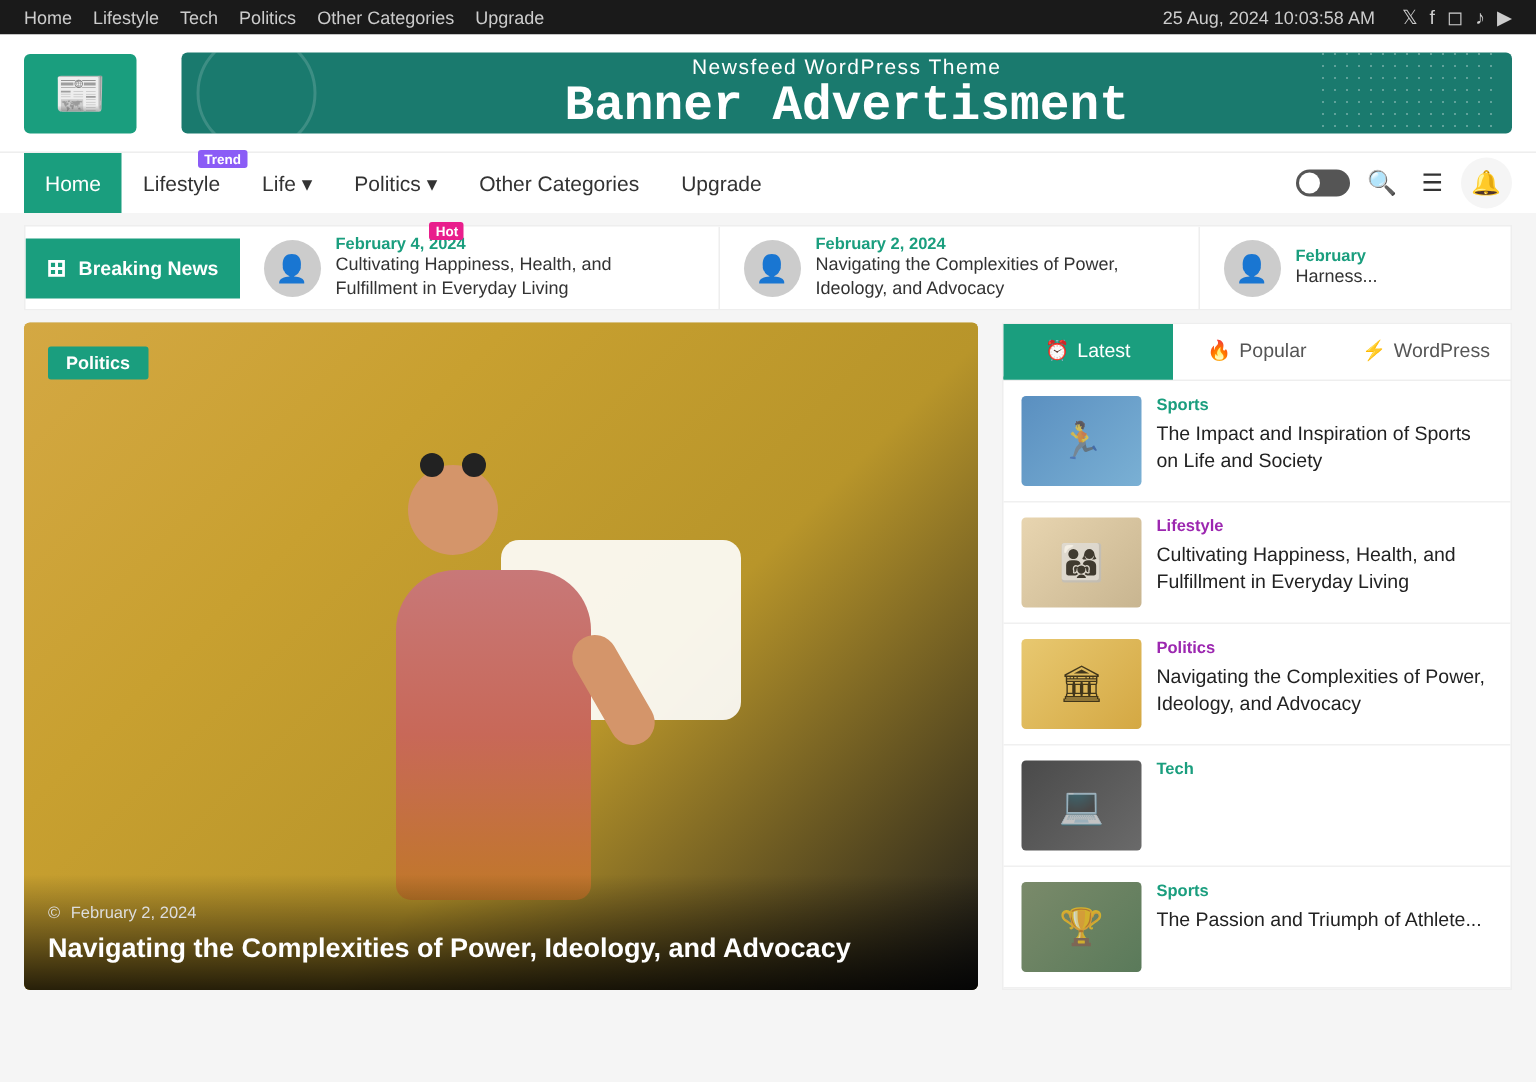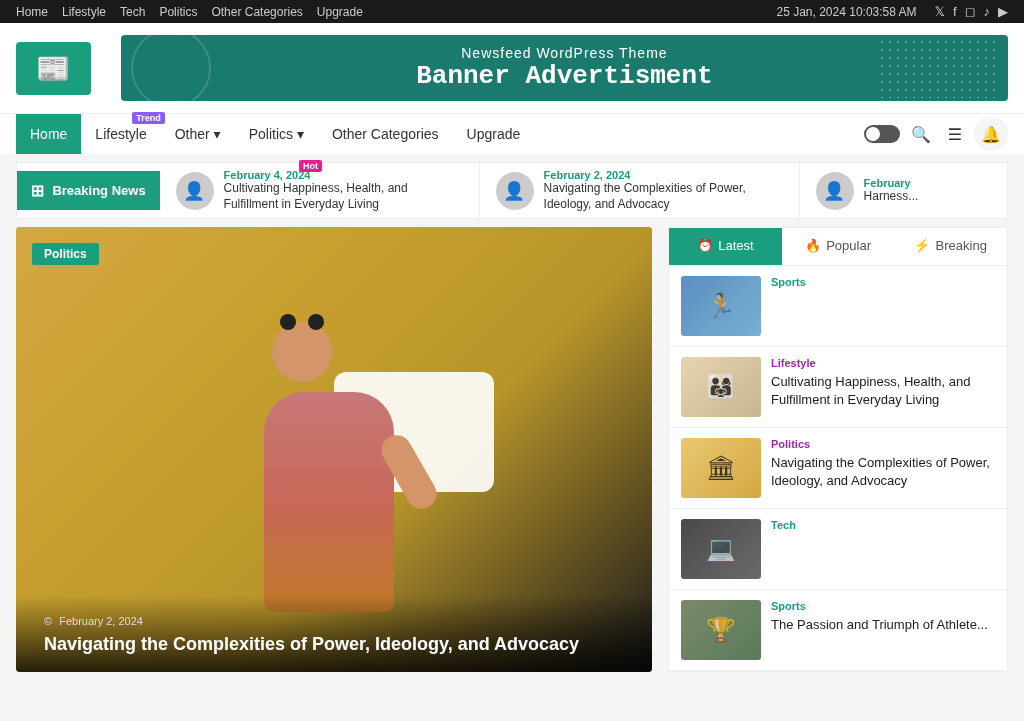--- a/index.html
+++ b/index.html
@@ -37,31 +37,31 @@
       align-items: center;
       gap: 10px;
       border-radius: 4px;
     }
     .logo-icon { color: #fff; font-size: 28px; }
     .logo-text { color: #fff; font-size: 22px; font-weight: bold; letter-spacing: 1px; }
     .ad-banner {
       background: #1a7a6e;
       flex: 1;
       margin-left: 30px;
-      height: 66px;
+      height: 54px;
       display: flex;
       align-items: center;
       justify-content: center;
       border-radius: 4px;
       position: relative;
       overflow: hidden;
     }
     .ad-banner-content { text-align: center; color: #fff; z-index: 1; }
     .ad-banner-title { font-size: 14px; letter-spacing: 1px; }
-    .ad-banner-subtitle { font-size: 26px; font-weight: bold; font-family: 'Courier New', monospace; }
+    .ad-banner-subtitle { font-size: 33px; font-weight: bold; font-family: 'Courier New', monospace; }
     .ad-circle {
       position: absolute;
       left: 10px;
       width: 80px;
       height: 80px;
       border-radius: 50%;
       border: 2px solid rgba(255,255,255,0.3);
       opacity: 0.5;
     }
     .ad-dots {
@@ -285,21 +285,21 @@
       border-left: 15px solid transparent;
       border-right: 10px solid transparent;
       border-top: 15px solid rgba(255,255,255,0.9);
     }
     .featured-overlay {
       position: absolute;
       bottom: 0;
       left: 0;
       right: 0;
       background: linear-gradient(transparent, rgba(0,0,0,0.8));
-      padding: 20px 28px 16px;
+      padding: 20px 16px 16px;
       color: #fff;
     }
     .featured-date { font-size: 11px; color: #ddd; margin-bottom: 6px; }
     .featured-date span { margin-right: 4px; }
     .featured-title { font-size: 18px; font-weight: bold; color: #fff; line-height: 1.3; }
 
     
     .sidebar {
       width: 340px;
       flex-shrink: 0;
@@ -376,21 +376,21 @@
 <div class="top-bar">
   <div class="top-bar-left">
     <a>Home</a>
     <a>Lifestyle</a>
     <a>Tech</a>
     <a>Politics</a>
     <a>Other Categories</a>
     <a>Upgrade</a>
   </div>
   <div class="top-bar-right">
-    <span class="datetime">25 Jan, 2024 10:03:58 AM</span>
+    <span class="datetime">25 Aug, 2024 10:03:58 AM</span>
     <div class="social-icons">
       <span class="social-icon">𝕏</span>
       <span class="social-icon">f</span>
       <span class="social-icon">◻</span>
       <span class="social-icon">♪</span>
       <span class="social-icon">▶</span>
     </div>
   </div>
 </div>
 
@@ -408,21 +408,21 @@
   </div>
 </div>
 
 <div class="main-nav">
   <div class="nav-left">
     <a class="nav-item active">Home</a>
     <a class="nav-item" style="position:relative;">
       Lifestyle
       <span class="badge badge-red" style="top:-2px;right:-4px;">Trend</span>
     </a>
-    <a class="nav-item">Other ▾</a>
+    <a class="nav-item">Life ▾</a>
     <a class="nav-item" style="position:relative;">
       Politics ▾
       <span class="badge badge-pink" style="top:-2px;right:-4px;">Hot</span>
     </a>
     <a class="nav-item">Other Categories</a>
     <a class="nav-item">Upgrade</a>
   </div>
   <div class="nav-right">
     <div class="nav-toggle">
       <div class="toggle-dot"></div>
@@ -509,32 +509,33 @@
       <div class="sidebar-tab active">
         <span>⏰</span>
         <span>Latest</span>
       </div>
       <div class="sidebar-tab">
         <span>🔥</span>
         <span>Popular</span>
       </div>
       <div class="sidebar-tab">
         <span>⚡</span>
-        <span>Breaking</span>
+        <span>WordPress</span>
       </div>
     </div>
 
     <div class="sidebar-articles">
 
       <div class="sidebar-article">
         <div class="article-thumb thumb-sports">
           <div class="thumb-inner">🏃</div>
         </div>
         <div class="article-meta">
           <div class="article-category cat-sports">Sports</div>
+          <div class="article-title">The Impact and Inspiration of Sports on Life and Society</div>
         </div>
       </div>
 
       <div class="sidebar-article">
         <div class="article-thumb thumb-lifestyle">
           <div class="thumb-inner">👨‍👩‍👧</div>
         </div>
         <div class="article-meta">
           <div class="article-category cat-lifestyle">Lifestyle</div>
           <div class="article-title">Cultivating Happiness, Health, and Fulfillment in Everyday Living</div>

